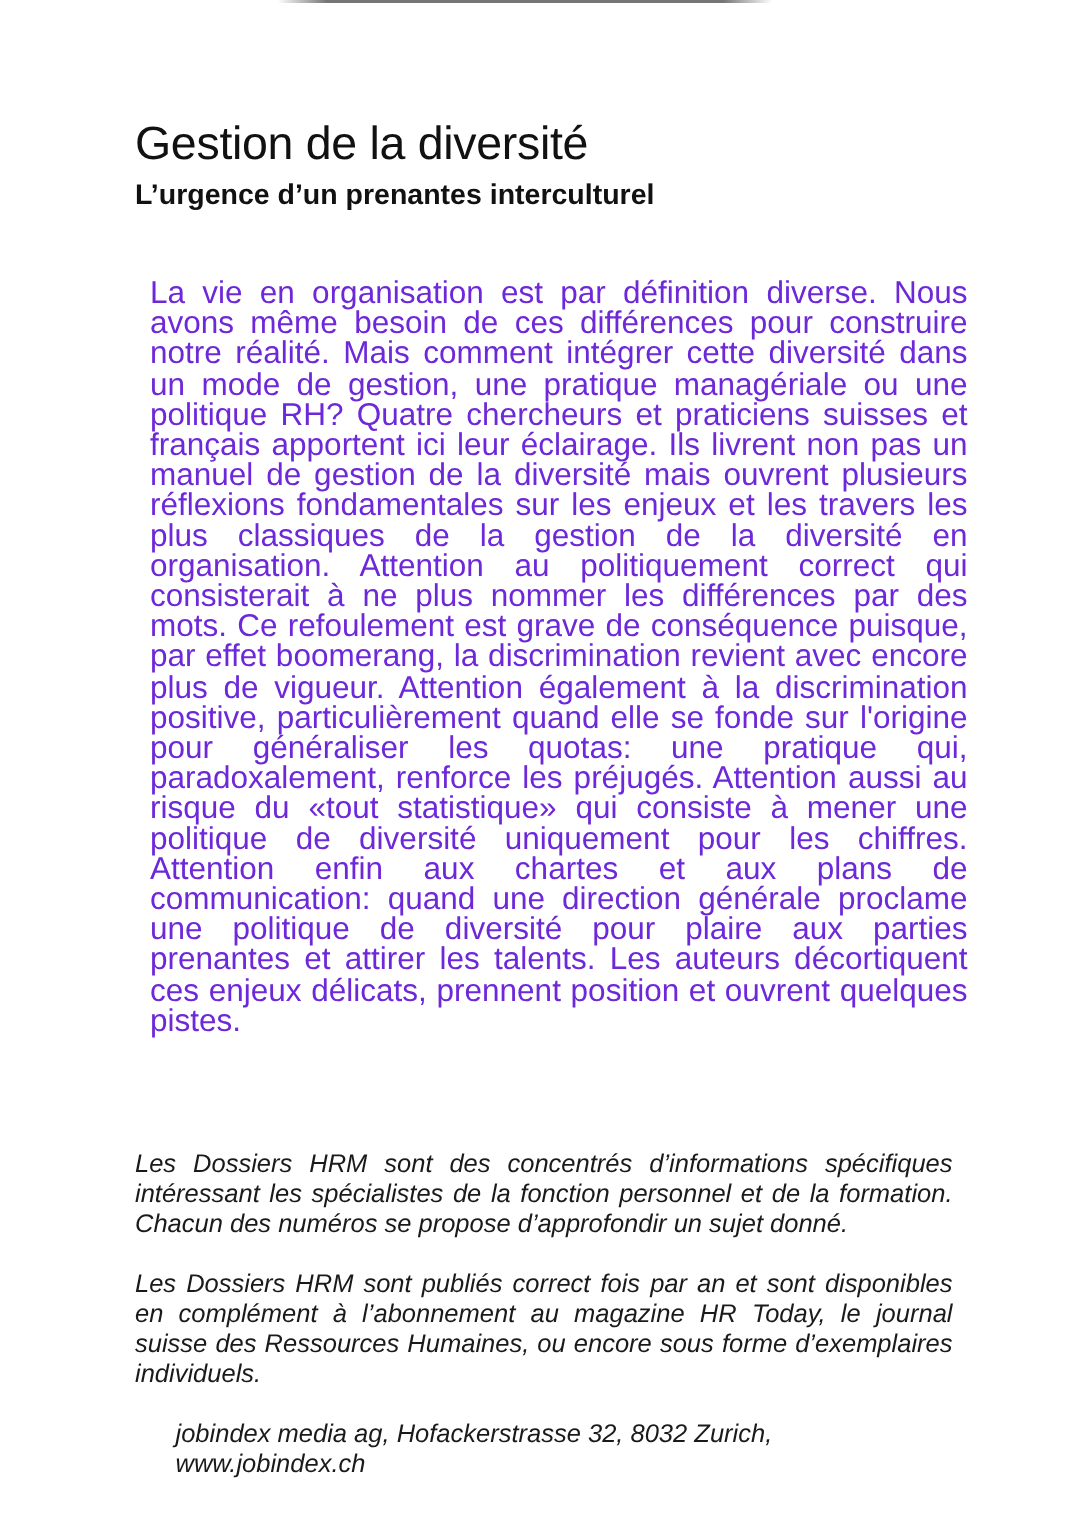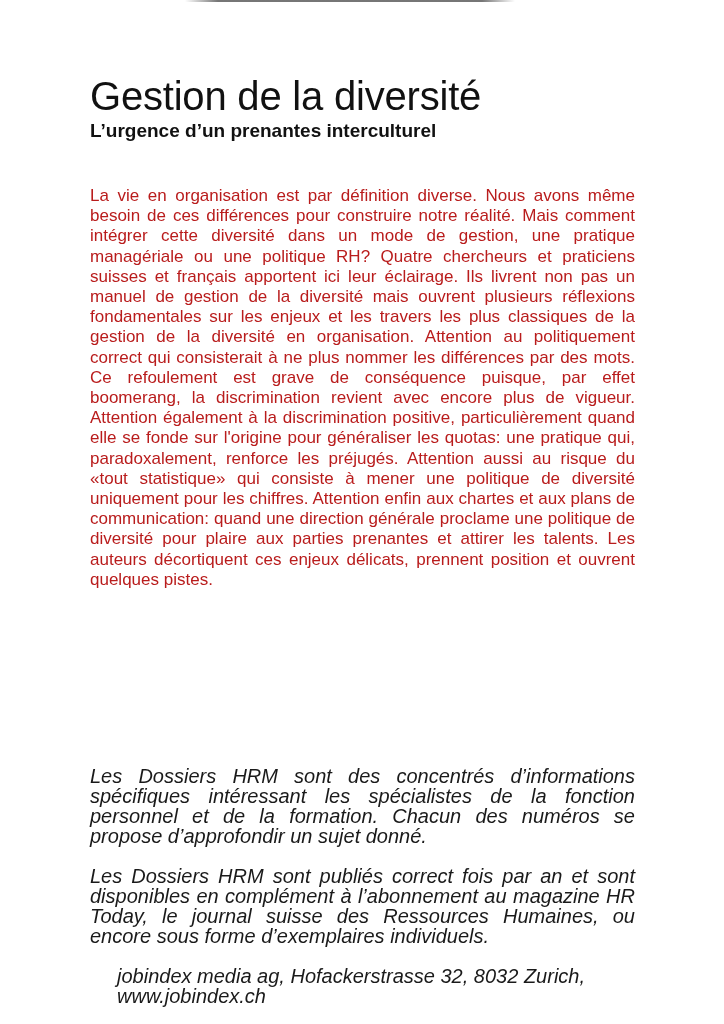--- a/index.html
+++ b/index.html
@@ -23,53 +23,53 @@
       height: 2px;
       background: linear-gradient(to right, rgba(90,90,90,0.0), rgba(60,60,60,0.7) 10%, rgba(60,60,60,0.7) 90%, rgba(120,120,120,0.0));
     }
     .page {
       position: absolute;
       left: 90px;
       top: 76px;
       width: 545px;
     }
     .title {
-      font-size: 40px;
+      font-size: 31px;
       font-weight: normal;
       margin: 0;
       line-height: 40px;
       letter-spacing: -0.2px;
       color: #111;
     }
     .subtitle {
       font-size: 19px;
       font-weight: bold;
       margin: 2px 0 0 0;
       line-height: 26px;
       color: #111;
     }
     .body-text {
       position: absolute;
-      left: 90px;
+      left: 100px;
       top: 186px;
       width: 545px;
-      font-size: 17px;
+      font-size: 21px;
       line-height: 20.2px;
       text-align: justify;
       hyphens: manual;
       margin: 0;
-      color: #b91c1c;
+      color: #6d28d9;
     }
     .footer {
       position: absolute;
       left: 90px;
       top: 766px;
       width: 545px;
       font-style: italic;
-      font-size: 20px;
+      font-size: 17px;
       line-height: 20px;
       color: #1a1a1a;
     }
     .footer p {
       margin: 0;
       text-align: justify;
     }
     .footer p.gap {
       margin-top: 20px;
     }

